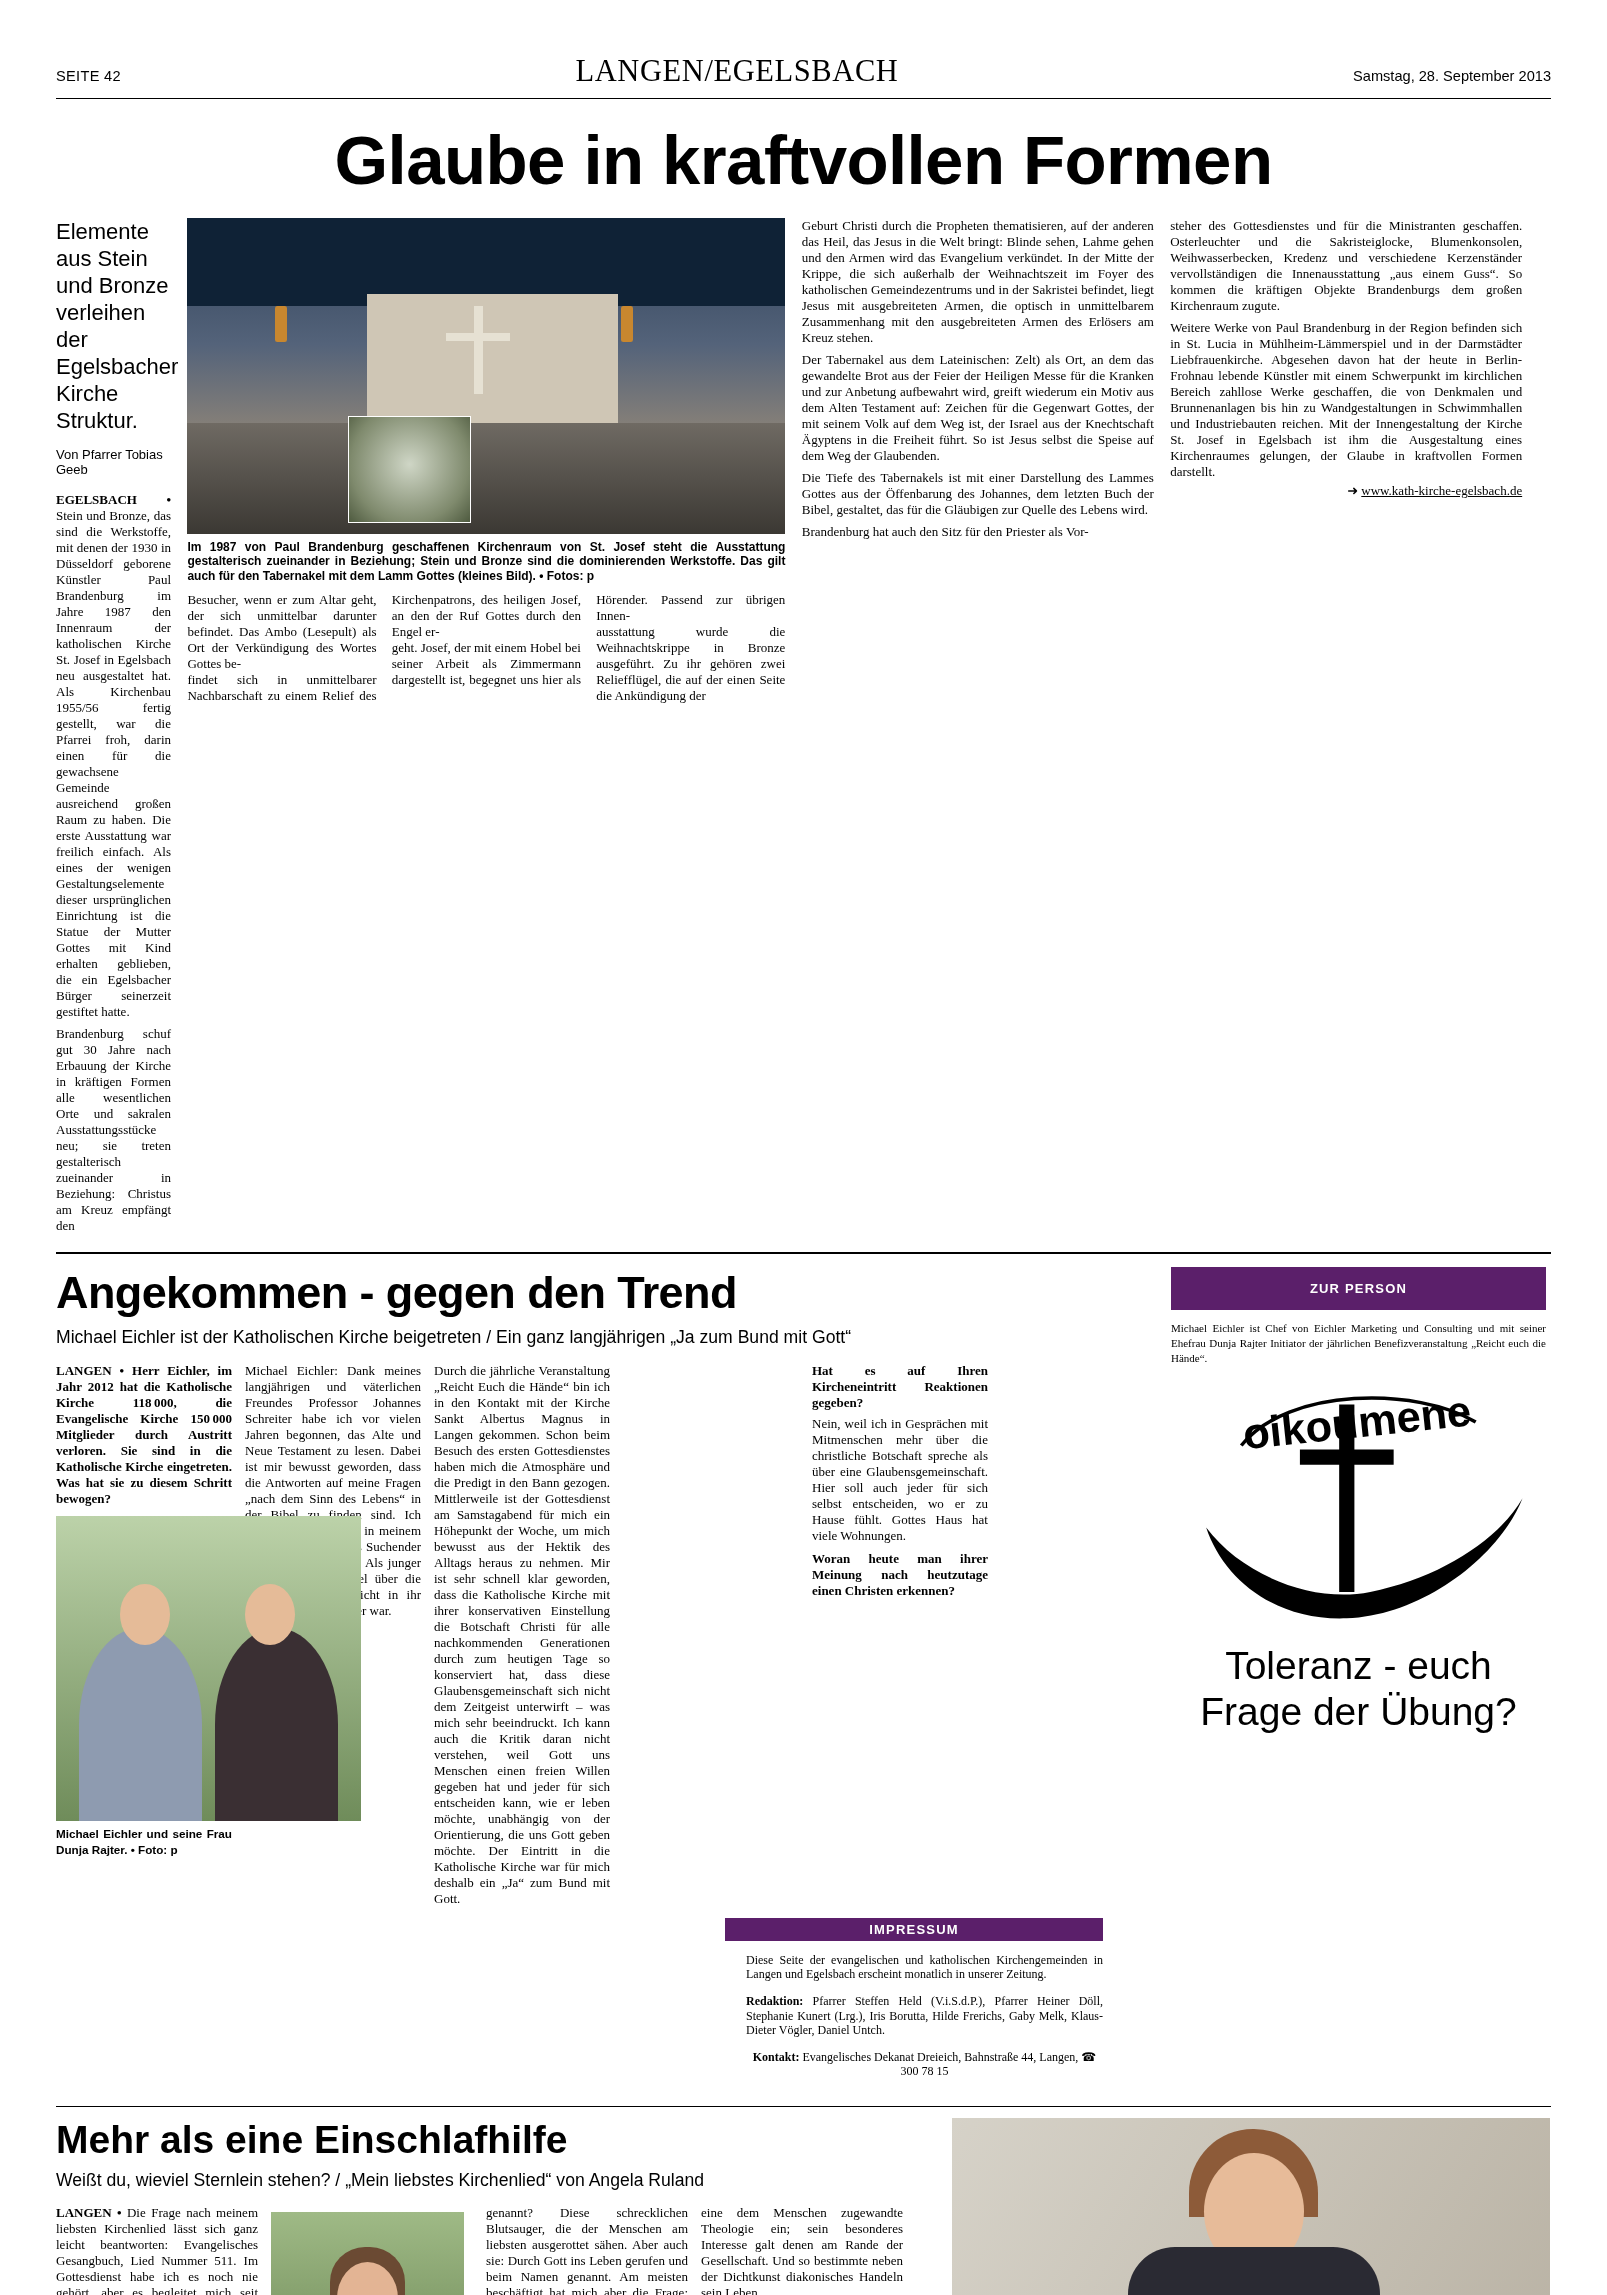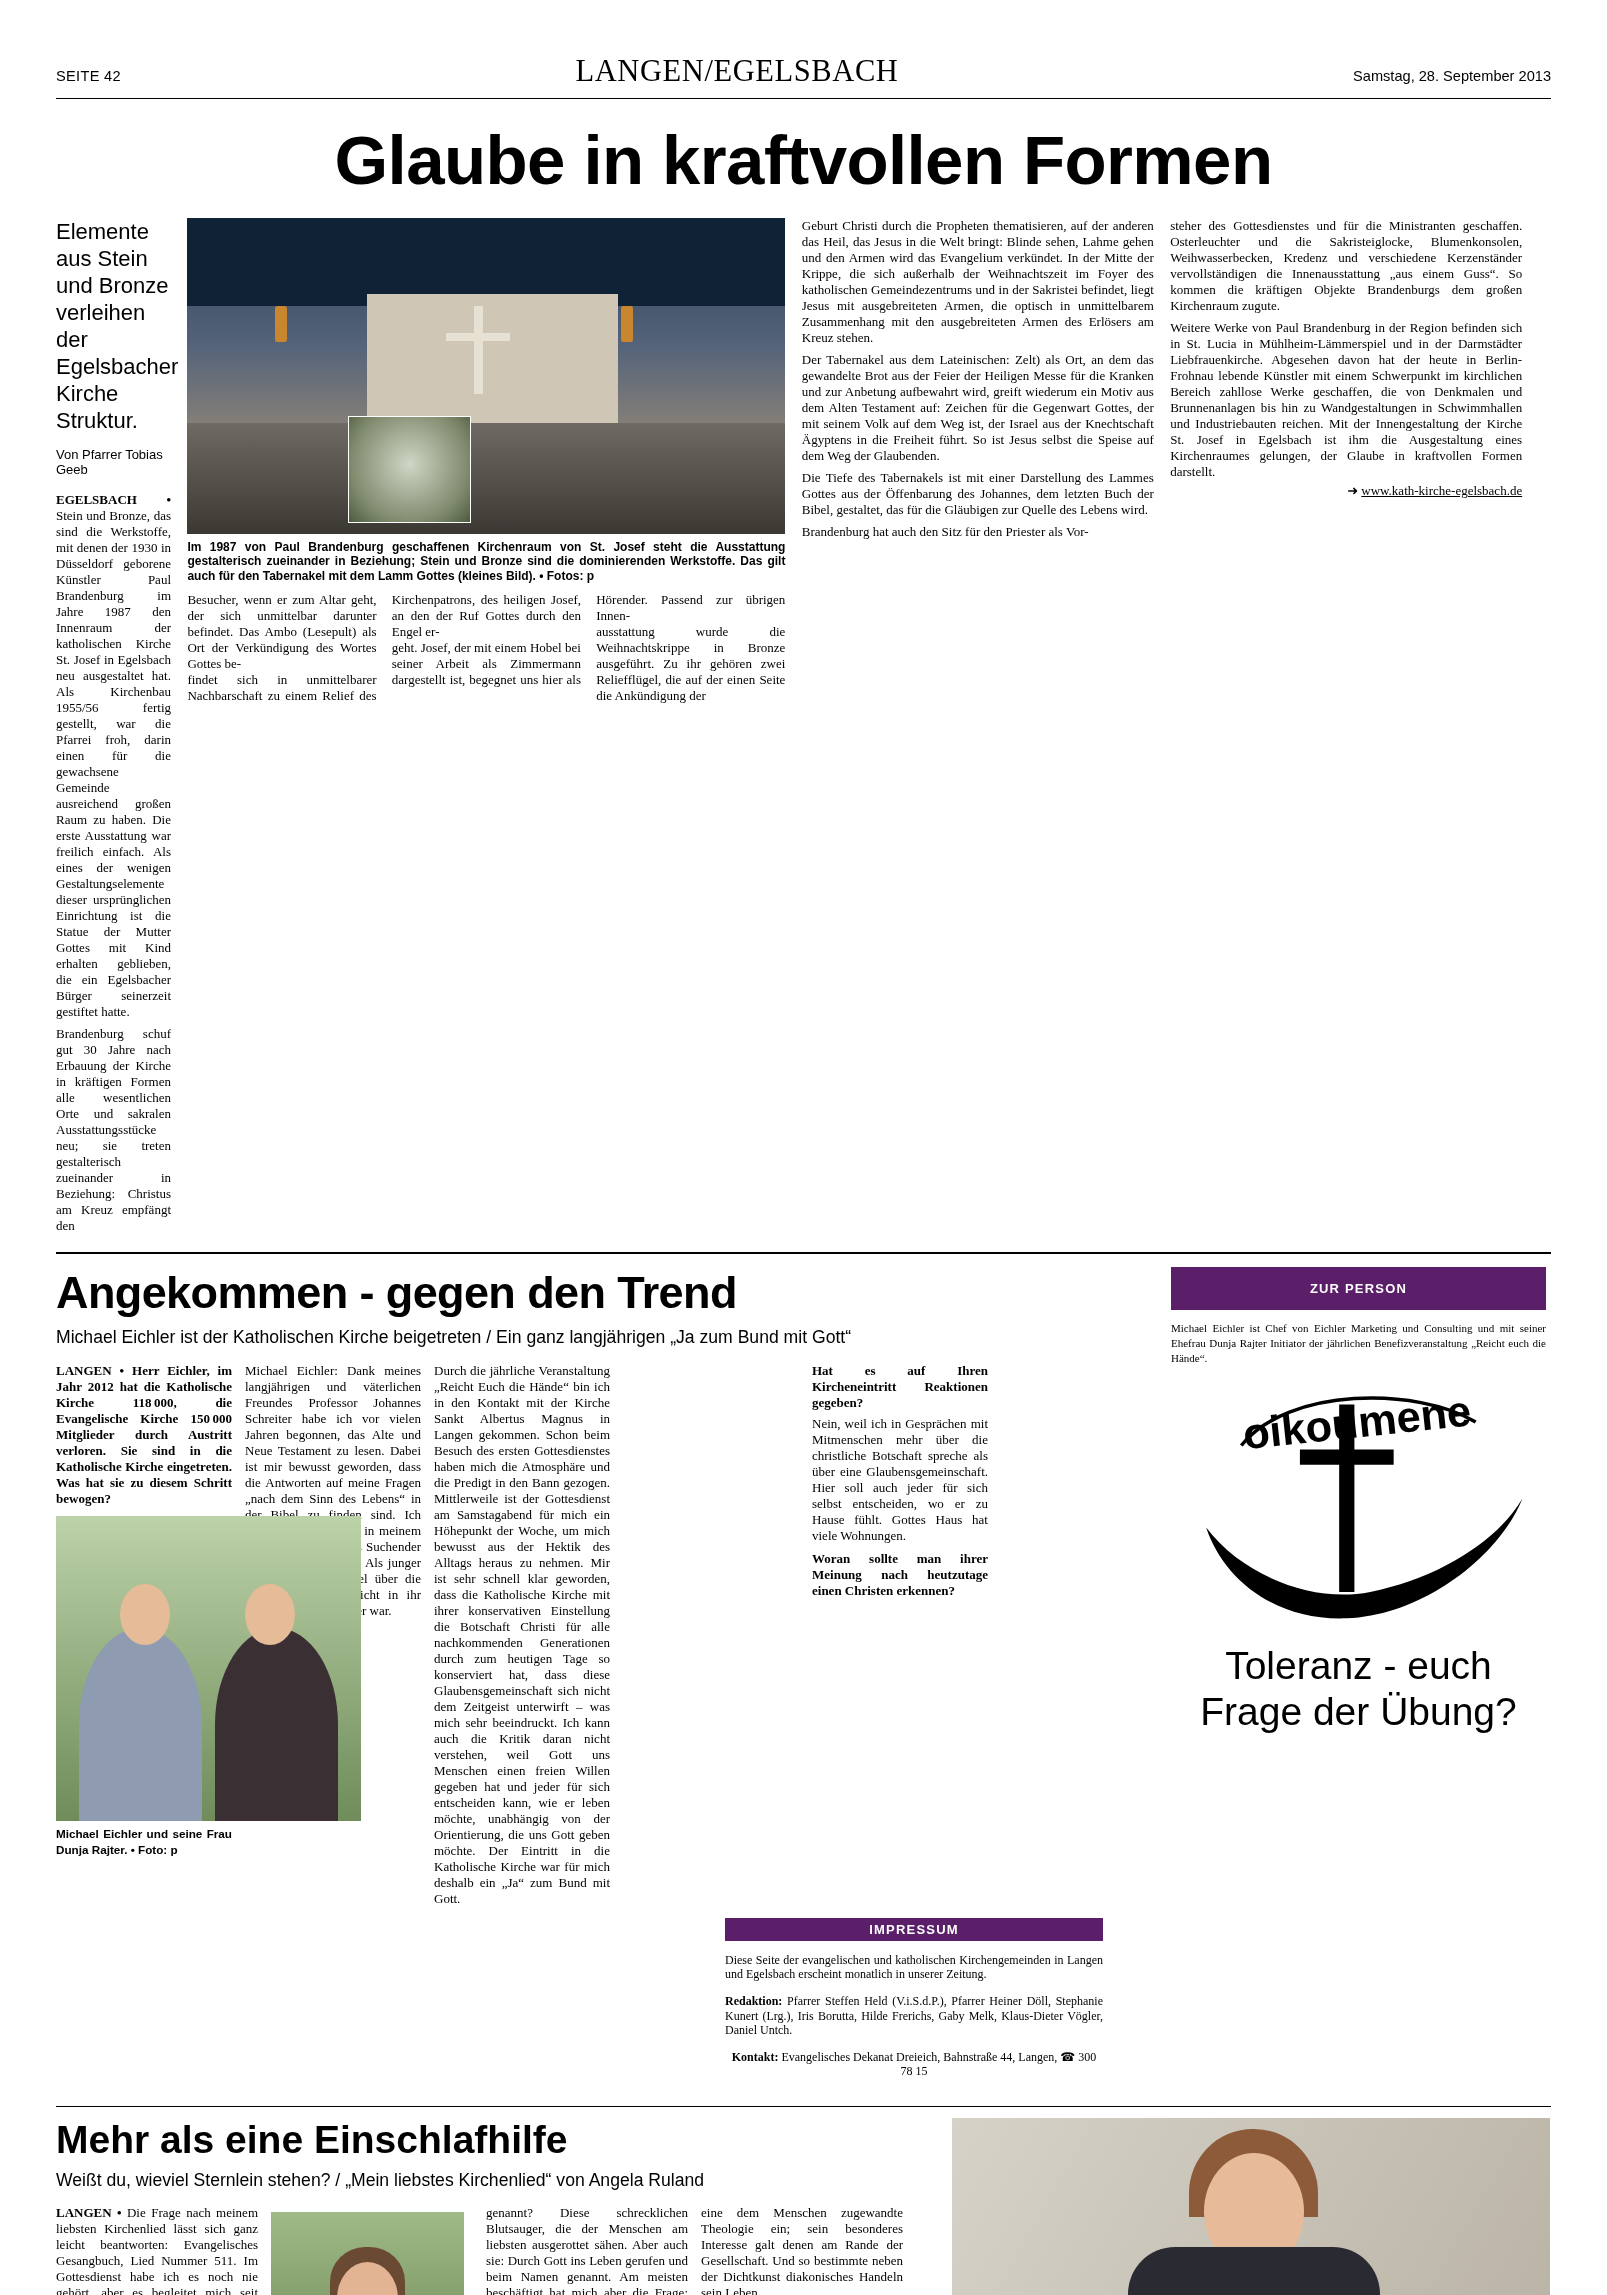--- a/index.html
+++ b/index.html
@@ -133,21 +133,21 @@
   .zurperson-head {
     background: #5b1f6a; color: #fff; font-family:"Liberation Sans", sans-serif;
     font-weight: bold; font-size: 13px; text-align:center; padding: 14px 0; letter-spacing: 1.2px;
   }
   .zurperson-body { font-size: 11px; line-height: 15px; text-align: justify; margin-top: 11px; }
 
   .impressum-head {
     background: #5b1f6a; color:#fff; font-family:"Liberation Sans", sans-serif;
     font-weight: bold; font-size: 13px; text-align:center; padding: 4.1px 0; letter-spacing: 1.2px;
   }
-  .impressum-body { font-size: 12px; line-height: 14.6px; text-align: justify; margin-top: 5.9px; }
+  .impressum-body { font-size: 12px; line-height: 14.6px; text-align: justify; margin-top: 5.9px; margin-left: 21px; }
 
   
   .logo-oik { width: 375px; height: 252px; position: relative; margin-top: 15.2px; }
   .logo-oik svg { width: 100%; height: 100%; }
 
   
   .lower {
     display: grid; grid-template-columns: 861px 598px; column-gap: 35px; margin-top: 5.9px;
   }
   .portrait2 {
@@ -266,21 +266,21 @@
         <div class="col">
           <p>Durch die jährliche Veranstaltung „Reicht Euch die Hände“ bin ich in den Kontakt mit der Kirche Sankt Albertus Magnus in Langen gekommen. Schon beim Besuch des ersten Gottesdienstes haben mich die Atmosphäre und die Predigt in den Bann gezogen. Mittlerweile ist der Gottesdienst am Samstagabend für mich ein Höhepunkt der Woche, um mich bewusst aus der Hektik des Alltags heraus zu nehmen. Mir ist sehr schnell klar geworden, dass die Katholische Kirche mit ihrer konservativen Einstellung die Botschaft Christi für alle nachkommenden Generationen durch zum heutigen Tage so konserviert hat, dass diese Glaubensgemeinschaft sich nicht dem Zeitgeist unterwirft – was mich sehr beeindruckt. Ich kann auch die Kritik daran nicht verstehen, weil Gott uns Menschen einen freien Willen gegeben hat und jeder für sich entscheiden kann, wie er leben möchte, unabhängig von der Orientierung, die uns Gott geben möchte. Der Eintritt in die Katholische Kirche war für mich deshalb ein „Ja“ zum Bund mit Gott.</p>
         </div>
         <div class="col">
           <p style="visibility:hidden;height:0;overflow:hidden;">Michael Eichler: Dank meines langjährigen und väterlichen Freundes Professor Johannes Schreiter habe ich vor vielen Jahren begonnen, das Alte und Neue Testament zu lesen. Dabei ist mir bewusst geworden, dass die Antworten auf meine Fragen „nach dem Sinn des Lebens“ in der Bibel zu finden sind. Ich hatte zum ersten Mal in meinem Leben das Gefühl, als Suchender angekommen zu sein. Als junger Mensch habe ich viel über die Bibel, aber leider nicht in ihr gelesen, was ein Fehler war.</p>
           <p style="visibility:hidden;height:0;overflow:hidden;">Durch die jährliche Veranstaltung „Reicht Euch die Hände“ bin ich in den Kontakt mit der Kirche Sankt Albertus Magnus in Langen gekommen. Schon beim Besuch des ersten Gottesdienstes haben mich die Atmosphäre und die Predigt in den Bann gezogen. Mittlerweile ist der Gottesdienst am Samstagabend für mich ein Höhepunkt der Woche, um mich bewusst aus der Hektik des Alltags heraus zu nehmen. Mir ist sehr schnell klar geworden, dass die Katholische Kirche mit ihrer konservativen Einstellung die Botschaft Christi für alle nachkommenden Generationen durch zum heutigen Tage so konserviert hat, dass diese Glaubensgemeinschaft sich nicht dem Zeitgeist unterwirft – was mich sehr beeindruckt. Ich kann auch die Kritik daran nicht verstehen, weil Gott uns Menschen einen freien Willen gegeben hat und jeder für sich entscheiden kann, wie er leben möchte, unabhängig von der Orientierung, die uns Gott geben möchte. Der Eintritt in die Katholische Kirche war für mich deshalb ein „Ja“ zum Bund mit Gott.</p>
         </div>
         <div class="col">
           <p class="lead-in">Hat es auf Ihren Kircheneintritt Reaktionen gegeben?</p>
           <p style="margin-top:4.7px;">Nein, weil ich in Gesprächen mit Mitmenschen mehr über die christliche Botschaft spreche als über eine Glaubensgemeinschaft. Hier soll auch jeder für sich selbst entscheiden, wo er zu Hause fühlt. Gottes Haus hat viele Wohnungen.</p>
-          <p class="lead-in" style="margin-top:7px;">Woran sollte man ihrer Meinung nach heutzutage einen Christen erkennen?</p>
+          <p class="lead-in" style="margin-top:7px;">Woran heute man ihrer Meinung nach heutzutage einen Christen erkennen?</p>
         </div>
         <div class="col"></div>
       </div>
 
       <div style="display:grid; grid-template-columns:176px 176px 176px 378px; column-gap:13px; margin-top:10.5px;gap:47px;">
         <div></div>
           <div></div>
           <div></div>
         <div>
           <div class="impressum-head">IMPRESSUM</div>

